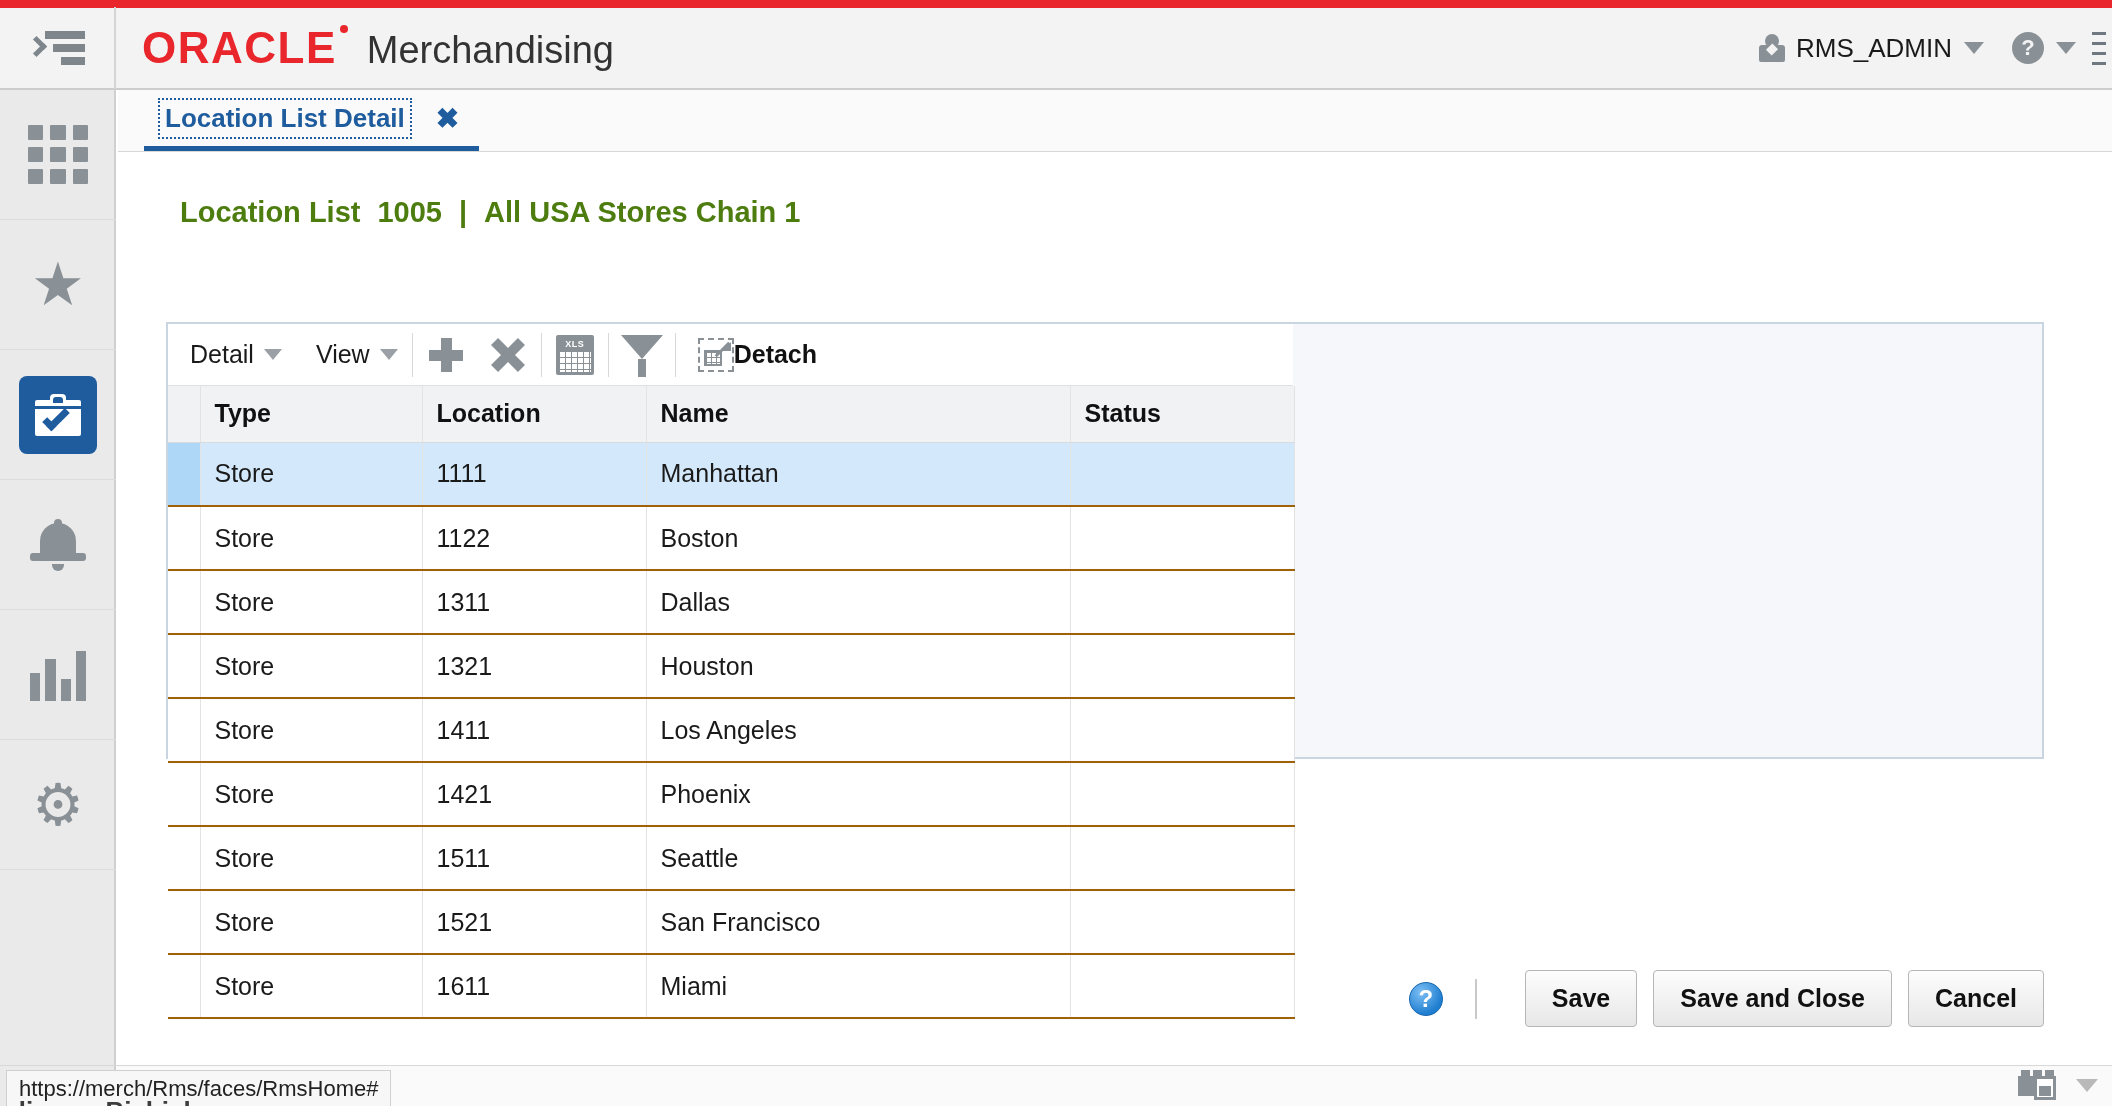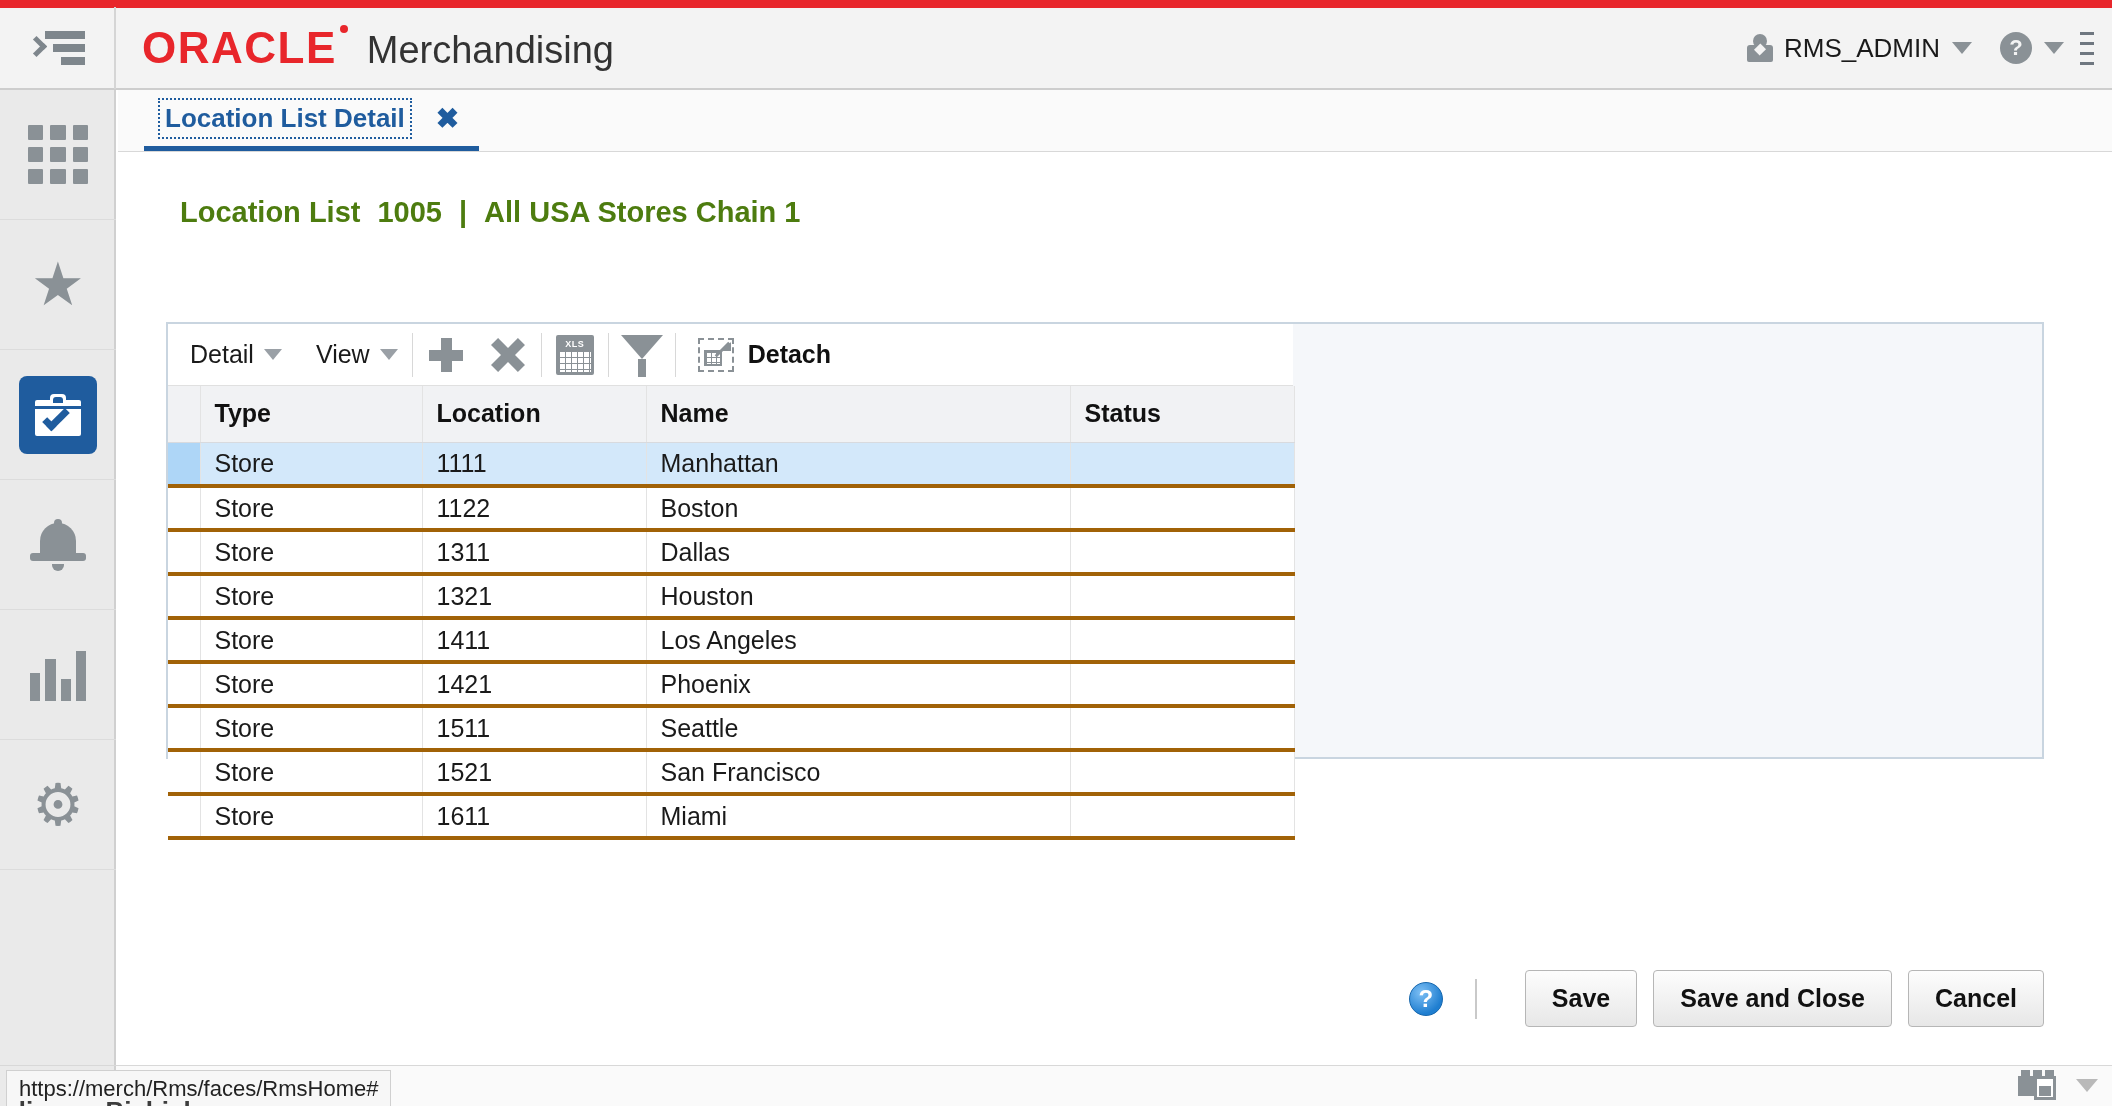--- a/index.html
+++ b/index.html
@@ -52,21 +52,21 @@
     letter-spacing: 1.5px; position: relative;
   }
   .oracle-logo::after {
     content: ""; position: absolute; right: -11px; top: 2px;
     width: 8px; height: 8px; background: #e8262b; border-radius: 50%;
   }
   .app-name {
     margin-left: 30px; font-size: 38px; color: #333333; font-weight: normal;
   }
   .header-right {
-    margin-left: auto; display: flex; align-items: center; padding-right: 12px;
+    margin-left: auto; display: flex; align-items: center; padding-right: 0;
   }
   .user-chip { display: flex; align-items: center; cursor: pointer; }
   .person-icon { position: relative; width: 26px; height: 28px; margin-right: 11px; }
   .person-icon .head {
     position: absolute; top: 0; left: 6px; width: 14px; height: 14px;
     background: #8a9196; border-radius: 50%;
   }
   .person-icon .body {
     position: absolute; bottom: 0; left: 0; width: 26px; height: 17px;
     background: #8a9196; border-radius: 3px 3px 2px 2px;
@@ -228,21 +228,21 @@
   .funnel-ico { width: 0; height: 0; position: relative; }
   .funnel-ico .cup {
     position: absolute; top: -20px; left: -21px; width: 42px; height: 0;
     border-left: 21px solid transparent; border-right: 21px solid transparent;
     border-top: 24px solid #8a9196;
   }
   .funnel-ico .stem {
     position: absolute; top: 4px; left: -4px; width: 8px; height: 18px; background: #8a9196;
   }
   .detach-btn {
-    display: flex; align-items: center; gap: 14px; padding: 0 20px; cursor: pointer; height: 100%; text-align: right;
+    display: flex; align-items: center; padding: 0 20px; cursor: pointer; height: 100%; text-align: right;
   }
   .detach-ico {
     position: relative; width: 36px; height: 34px;
     border: 2px dashed #8a9196;
   }
   .detach-ico .mini {
     position: absolute; bottom: 4px; left: 4px; width: 18px; height: 16px;
     border: 2px solid #8a9196;
     background:
       repeating-linear-gradient(to right, #8a9196 0 1px, transparent 1px 5px),
@@ -258,22 +258,22 @@
   .detach-ico .arr::after {
     content: ""; position: absolute; top: 0; right: 0;
     border-left: 9px solid transparent; border-bottom: 9px solid #8a9196;
   }
   .detach-label { font-size: 25px; font-weight: bold; color: #111111; }
 
   
   .tbl { border-collapse: collapse; table-layout: fixed; }
   .tbl th, .tbl td {
     font-size: 25px; text-align: left;
-    padding: 0 0 0 14px; height: 44px; vertical-align: middle;
-    border-right: 1px solid #e3e3e3; border-bottom: 4px solid #a16207;
+    padding: 0 0 0 14px; height: 64px; vertical-align: middle;
+    border-right: 1px solid #e3e3e3; border-bottom: 2px solid #a16207;
     overflow: hidden; white-space: nowrap;
   }
   .tbl th {
     background: #f1f2f4; font-weight: bold; color: #111111;
     border-bottom: 1px solid #d8dade; height: 56px;
   }
   .tbl td { background: #ffffff; color: #1a1a1a; }
   .col-gutter { width: 32px; padding: 0 !important; }
   .col-type { width: 222px; }
   .col-loc { width: 224px; }

